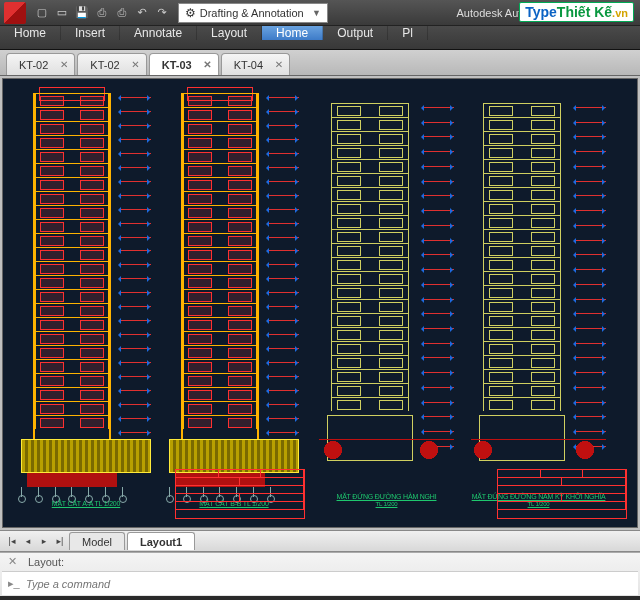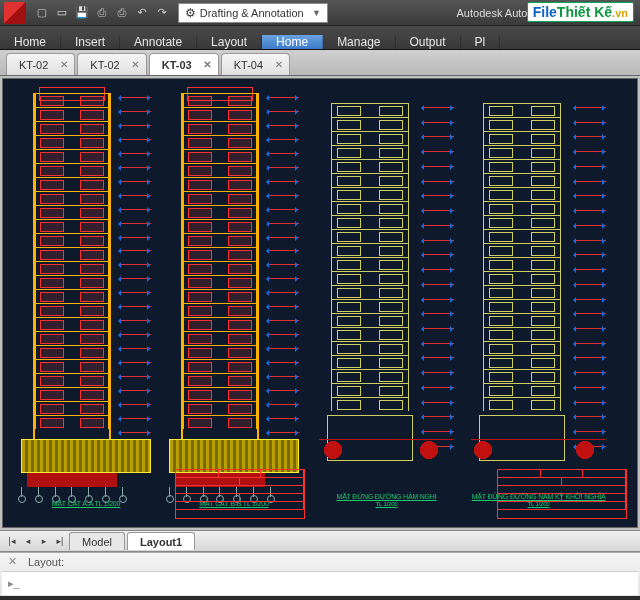--- a/index.html
+++ b/index.html
@@ -6,21 +6,21 @@
 body { width: 640px; height: 600px; background: #2a2a2a; overflow: hidden; position: relative; }
 
 .qat { height: 26px; background: linear-gradient(#555,#3a3a3a); display: flex; align-items: center; padding: 0 4px; border-bottom: 1px solid #222; }
 .qat .logo { width: 22px; height: 22px; background: linear-gradient(135deg,#e03030 50%,#a01010 50%); border-radius: 2px; margin-right: 6px; }
 .qat .qbtn { width: 18px; height: 18px; margin: 0 1px; display: flex; align-items: center; justify-content: center; color: #ccc; font-size: 11px; cursor: pointer; }
 .qat .workspace { margin-left: 6px; height: 20px; background: #fff; border: 1px solid #888; display: flex; align-items: center; padding: 0 6px; font-size: 11px; color: #333; min-width: 150px; }
 .qat .workspace .gear { margin-right: 4px; font-size: 12px; }
 .qat .workspace .dd { margin-left: auto; font-size: 9px; color: #666; }
 .qat .title { margin-left: auto; font-size: 11px; color: #ddd; padding-right: 4px; white-space: nowrap; }
 
-.ribbon-tabs { height: 24px; background: linear-gradient(#4a4a4a,#383838); display: flex; align-items: flex-end; border-bottom: 1px solid #111; }
+.ribbon-tabs { height: 24px; background: linear-gradient(#4a4a4a,#383838); display: flex; align-items: flex-start; border-bottom: 1px solid #111; }
 .ribbon-tabs .rtab { padding: 0 14px; display: flex; align-items: center; font-size: 12px; color: #e8e8e8; cursor: pointer; border-right: 1px solid rgba(0,0,0,.2); }
 .ribbon-tabs .rtab.active { background: linear-gradient(#6aa3e0,#3d7bc8); color: #fff; }
 
 .file-tabs { height: 26px; background: linear-gradient(#d0d0d0,#b8b8b8); display: flex; align-items: flex-end; padding: 0 6px; border-bottom: 1px solid #666; }
 .file-tabs .ftab { height: 22px; padding: 0 26px 0 12px; margin-right: 2px; background: linear-gradient(#f5f5f5,#e0e0e0); border: 1px solid #999; border-bottom: none; border-radius: 4px 4px 0 0; display: flex; align-items: center; font-size: 11px; color: #333; position: relative; cursor: pointer; }
 .file-tabs .ftab .x { position: absolute; right: 6px; font-size: 10px; color: #777; }
 .file-tabs .ftab.active { background: #fff; font-weight: 600; }
 
 .canvas { position: relative; height: 454px; background: #c0c0c0; padding: 2px; }
 .paper { width: 100%; height: 100%; background: #0e1a2b; position: relative; overflow: hidden; border: 1px solid #666; }
@@ -99,30 +99,29 @@
   <div class="qbtn">↷</div>
   <div class="workspace">
     <span class="gear">⚙</span>
     <span>Drafting &amp; Annotation</span>
     <span class="dd">▼</span>
   </div>
   <div class="title">Autodesk AutoCAD 2014   KT-03.DW</div>
 </div>
 
 <div class="brand">
-  <span class="f">File</span><span class="t">Thiết Kế</span><span class="v">.vn</span>
+  <span class="f">Type</span><span class="t">Thiết Kế</span><span class="v">.vn</span>
 </div>
 
 <div class="ribbon-tabs">
   <div class="rtab">Home</div>
   <div class="rtab">Insert</div>
   <div class="rtab">Annotate</div>
   <div class="rtab">Layout</div>
   <div class="rtab active">Home</div>
-  <div class="rtab">Manage</div>
   <div class="rtab">Output</div>
   <div class="rtab">Pl</div>
 </div>
 
 <div class="file-tabs">
   <div class="ftab">
       <span>KT-02</span>
       <span class="x">✕</span>
     </div>
   <div class="ftab">
@@ -457,14 +456,15 @@
   <div class="ltab active">Layout1</div>
 </div>
 
 <div class="cmd">
   <div class="hist">
     <span class="xb">✕</span>
     <span>Layout:</span>
   </div>
   <div class="input-row">
     <span class="chev">▸_</span>
+    <input placeholder="Type a command" style="">
   </div>
 </div>
 
 </body></html>

